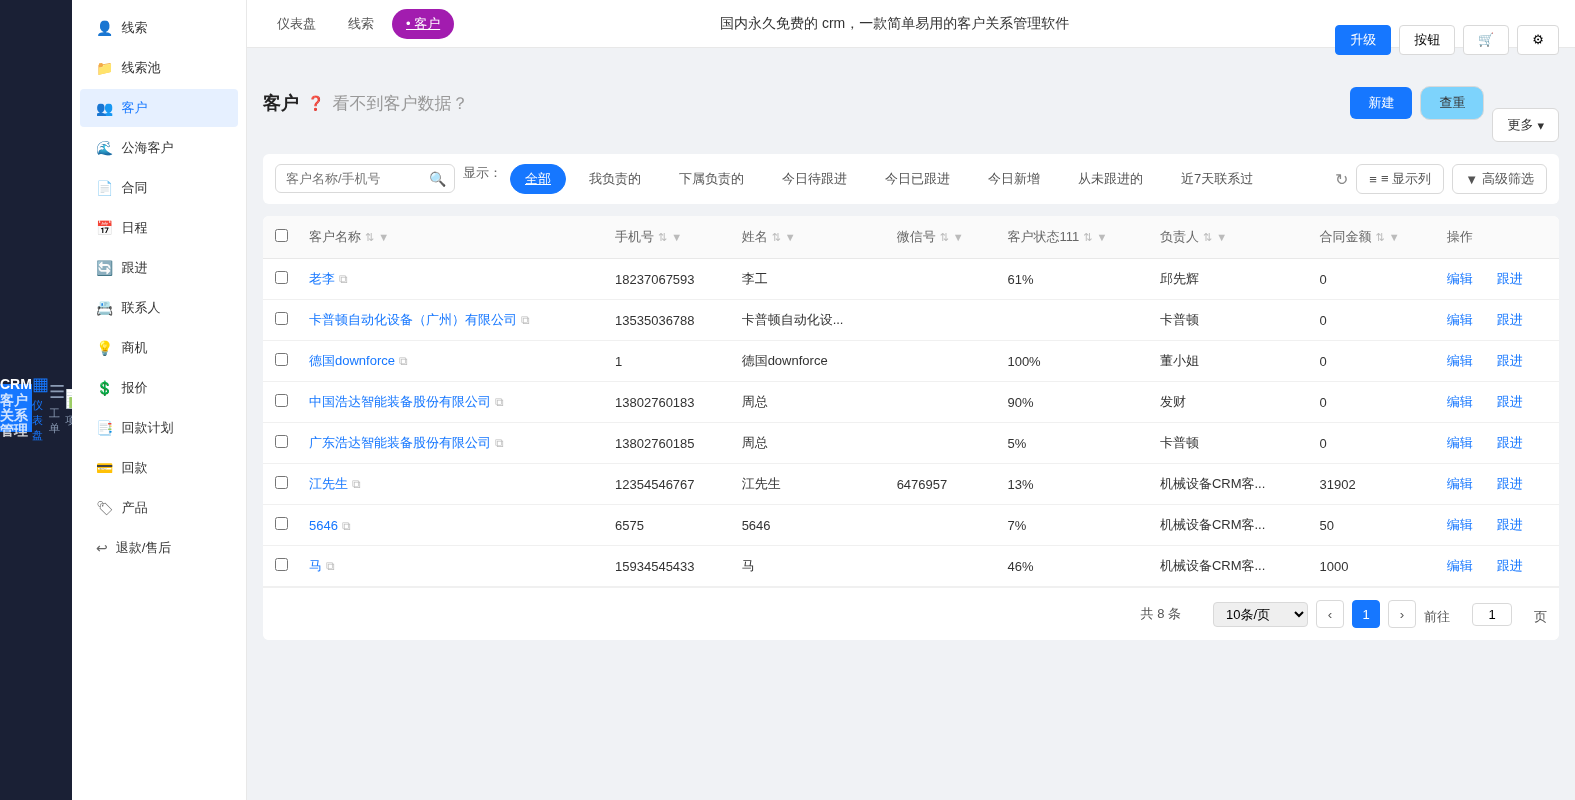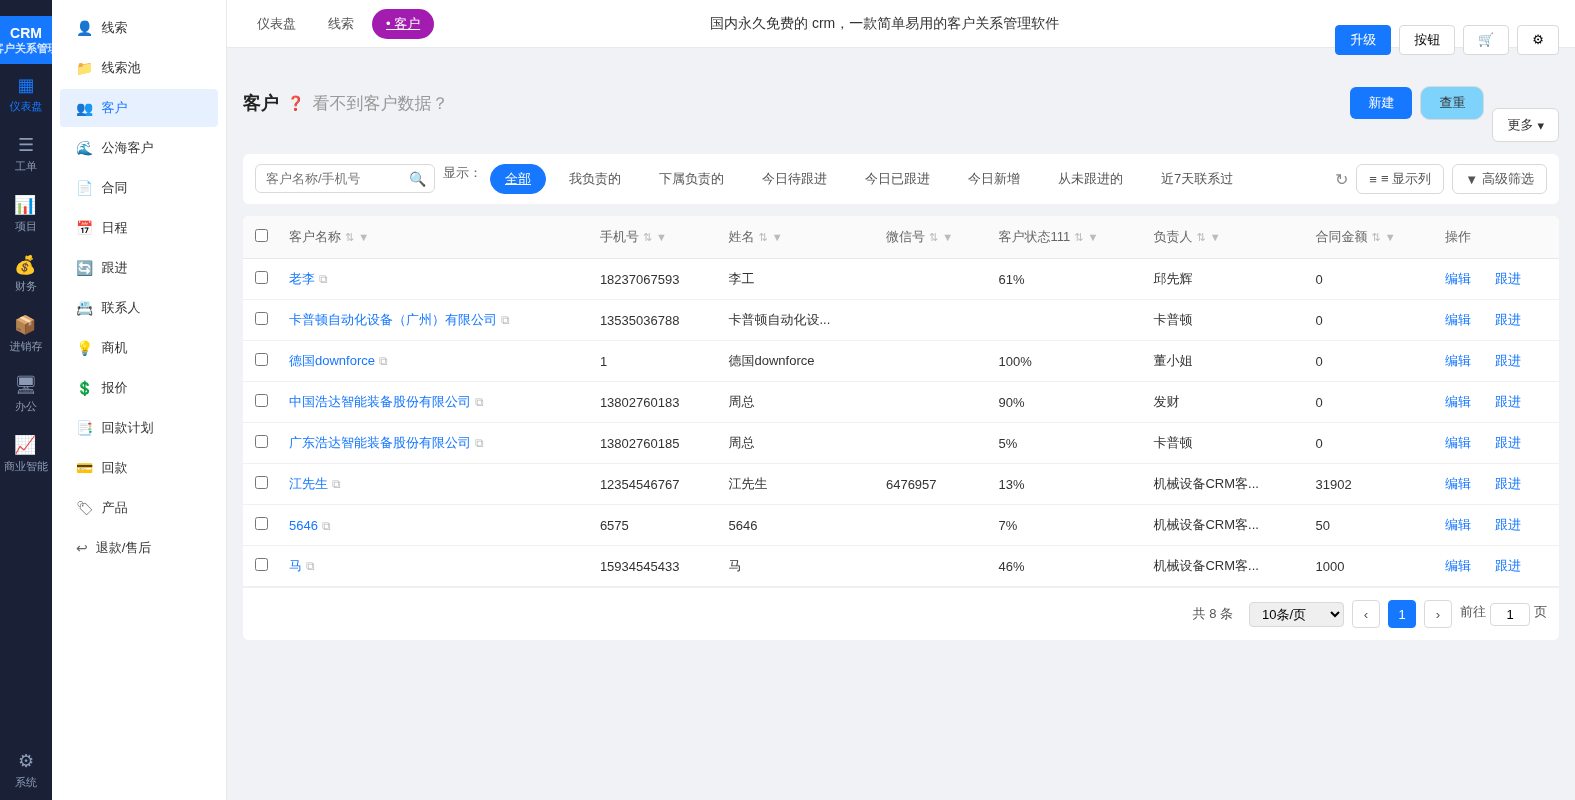--- a/index.html
+++ b/index.html
@@ -1,41 +1,41 @@
 <!DOCTYPE html>
 <html><head>
   <meta charset="utf-8">
   <style>
     * { box-sizing: border-box; margin: 0; padding: 0; }
     body { font-family: -apple-system, BlinkMacSystemFont, "Segoe UI", "PingFang SC", "Microsoft YaHei", sans-serif; font-size: 13px; background: #f0f2f5; color: #333; display: flex; height: 800px; overflow: hidden; }
 
     
     .icon-sidebar {
-      width: 52px;
+      width: 72px;
       background: #1a2035;
       display: flex;
-      flex-direction: column;
+      flex-direction: row;
       align-items: center;
       padding-top: 16px;
       flex-shrink: 0;
     }
     .icon-sidebar .logo {
       width: 68px;
       height: 48px;
       background: #1677ff;
       display: flex;
       align-items: center;
       justify-content: center;
       color: white;
       font-size: 14px;
       font-weight: bold;
       flex-direction: column;
       line-height: 1.1;
     }
-    .icon-sidebar .logo .sub { font-size: 11px; opacity: 0.8; }
+    .icon-sidebar .logo .sub { font-size: 14px; opacity: 0.8; }
     .sidebar-icon-item {
       width: 100%;
       display: flex;
       flex-direction: column;
       align-items: center;
       padding: 10px 0;
       color: #8b9bb4;
       cursor: pointer;
       font-size: 11px;
       gap: 3px;
@@ -233,21 +233,21 @@
       display: flex;
       align-items: center;
       justify-content: flex-end;
       gap: 8px;
       padding: 12px 12px;
       background: #fff;
       border-top: 1px solid #f0f0f0;
       font-size: 13px;
       color: #555;
     }
-    .pagination-bar .total-text { margin-right: 8px; }
+    .pagination-bar .total-text { margin-right: 24px; }
     .per-page-select {
       border: 1px solid #d9d9d9;
       border-radius: 4px;
       padding: 3px 20px 3px 8px;
       font-size: 13px;
       cursor: pointer;
       outline: none;
     }
     .page-nav-btn {
       width: 28px; height: 28px;
@@ -259,21 +259,21 @@
       color: #555;
     }
     .page-num {
       width: 28px; height: 28px;
       border-radius: 4px;
       display: flex; align-items: center; justify-content: center;
       cursor: pointer;
       border: 1px solid transparent;
     }
     .page-num.active { background: #1677ff; color: #fff; border-color: #1677ff; }
-    .goto-wrap { display: flex; align-items: flex-start; gap: 4px; }
+    .goto-wrap { display: flex; align-items: flex-end; gap: 22px; }
     .goto-input { width: 40px; border: 1px solid #d9d9d9; border-radius: 4px; padding: 3px 6px; text-align: center; font-size: 13px; outline: none; }
 
     .copy-icon { color: #bbb; cursor: pointer; margin-left: 4px; font-size: 12px; }
     .status-num { color: #333; }
   </style>
 </head>
 <body>
 
 <div class="icon-sidebar">
   <div class="logo">

